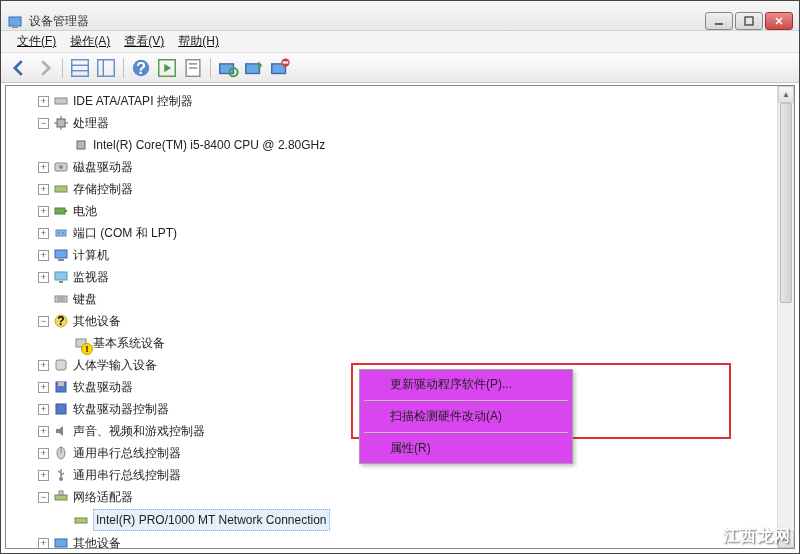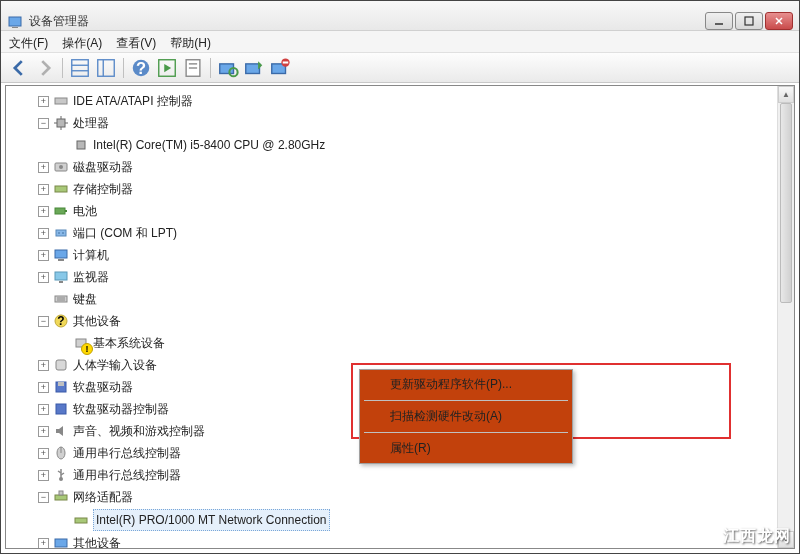--- a/index.html
+++ b/index.html
@@ -6,21 +6,21 @@
 body { background: #fff; width: 800px; height: 554px; overflow: hidden; position: relative; border: 1px solid #444; }
 
 .titlebar { height: 30px; background: linear-gradient(to bottom, #f8f8f8, #e8e8e8); display: flex; align-items: flex-end; padding: 0 6px; border-bottom: 1px solid #d0d0d0; }
 .titlebar .icon { width: 16px; height: 16px; margin-right: 6px; }
 .titlebar .title { flex: 1; color: #333; }
 .winbtns { display: flex; gap: 2px; }
 .winbtn { width: 28px; height: 18px; border: 1px solid #888; border-radius: 3px; display: flex; align-items: center; justify-content: center; background: linear-gradient(to bottom, #f0f0f0, #d8d8d8); cursor: pointer; }
 .winbtn.close { background: linear-gradient(to bottom, #e78f8f, #c94b4b); border-color: #a03030; color: #fff; }
 .winbtn svg { width: 10px; height: 10px; }
 
-.menubar { height: 22px; background: #f5f5f5; display: flex; align-items: flex-end; padding: 0 8px; border-bottom: 1px solid #e0e0e0; gap: 14px; }
+.menubar { height: 22px; background: #f5f5f5; display: flex; align-items: center; padding: 0 16px; border-bottom: 1px solid #e0e0e0; gap: 14px; text-decoration: underline; }
 .menubar span { color: #222; cursor: pointer; }
 
 .toolbar { height: 30px; background: linear-gradient(to bottom, #fdfdfd, #eaeaea); display: flex; align-items: center; padding: 0 6px; border-bottom: 1px solid #c8c8c8; gap: 2px; }
 .tbtn { width: 24px; height: 24px; display: flex; align-items: center; justify-content: center; border: 1px solid transparent; border-radius: 2px; cursor: pointer; }
 .tsep { width: 1px; height: 20px; background: #c0c0c0; margin: 0 3px; }
 
 .content { position: absolute; top: 84px; left: 4px; right: 4px; bottom: 4px; border: 1px solid #888; background: #fff; overflow: hidden; }
 .tree { padding: 4px 0 4px 12px; line-height: 20px; color: #222; height: 100%; overflow-y: auto; }
 .tree ul { list-style: none; padding-left: 20px; }
 .tree li { position: relative; }
@@ -29,21 +29,21 @@
 .noexp { width: 11px; height: 11px; display: inline-block; flex-shrink: 0; }
 .devicon { width: 16px; height: 16px; display: inline-flex; align-items: center; justify-content: center; flex-shrink: 0; }
 .devicon svg { width: 16px; height: 16px; }
 .selected { background: #e5f0fb; border: 1px dotted #7aa7d8; padding: 0 2px; text-align: right; }
 .warn::after { content: '!'; position: absolute; background: #ffd800; color: #000; font-weight: bold; width: 10px; height: 10px; font-size: 9px; border-radius: 50%; display: flex; align-items: center; justify-content: center; left: 8px; top: 8px; border: 1px solid #c0a000; }
 
 .scrollbar { position: absolute; right: 0; top: 0; bottom: 0; width: 17px; background: #f0f0f0; border-left: 1px solid #ddd; }
 .scrollbar .arrow { height: 17px; background: linear-gradient(to bottom,#f8f8f8,#e0e0e0); border: 1px solid #ccc; display: flex; align-items: center; justify-content: center; }
 .scrollbar .thumb { position: absolute; top: 17px; left: 2px; right: 2px; height: 200px; background: linear-gradient(to right,#e8e8e8,#d0d0d0); border: 1px solid #bbb; border-radius: 2px; }
 
-.ctxmenu { position: absolute; left: 358px; top: 368px; width: 214px; background: #c2410c; border: 1px solid #a0a0a0; box-shadow: 2px 2px 4px rgba(0,0,0,0.25); padding: 2px; }
+.ctxmenu { position: absolute; left: 358px; top: 368px; width: 214px; background: #d946ef; border: 1px solid #a0a0a0; box-shadow: 2px 2px 4px rgba(0,0,0,0.25); padding: 2px; }
 .ctxmenu .mitem { padding: 4px 10px 4px 28px; cursor: pointer; color: #222; }
 .ctxmenu .msep { height: 1px; background: #c0c0c0; margin: 3px 2px; }
 
 .redbox { position: absolute; left: 350px; top: 362px; width: 380px; height: 76px; border: 2px solid #e03030; pointer-events: none; }
 
 .watermark { position: absolute; right: 8px; bottom: 6px; font-size: 16px; font-weight: bold; color: #fff; text-shadow: 1px 1px 2px rgba(0,0,0,0.6); letter-spacing: 1px; font-family: "SimHei", sans-serif; }
 </style>
 </head>
 <body>
 

